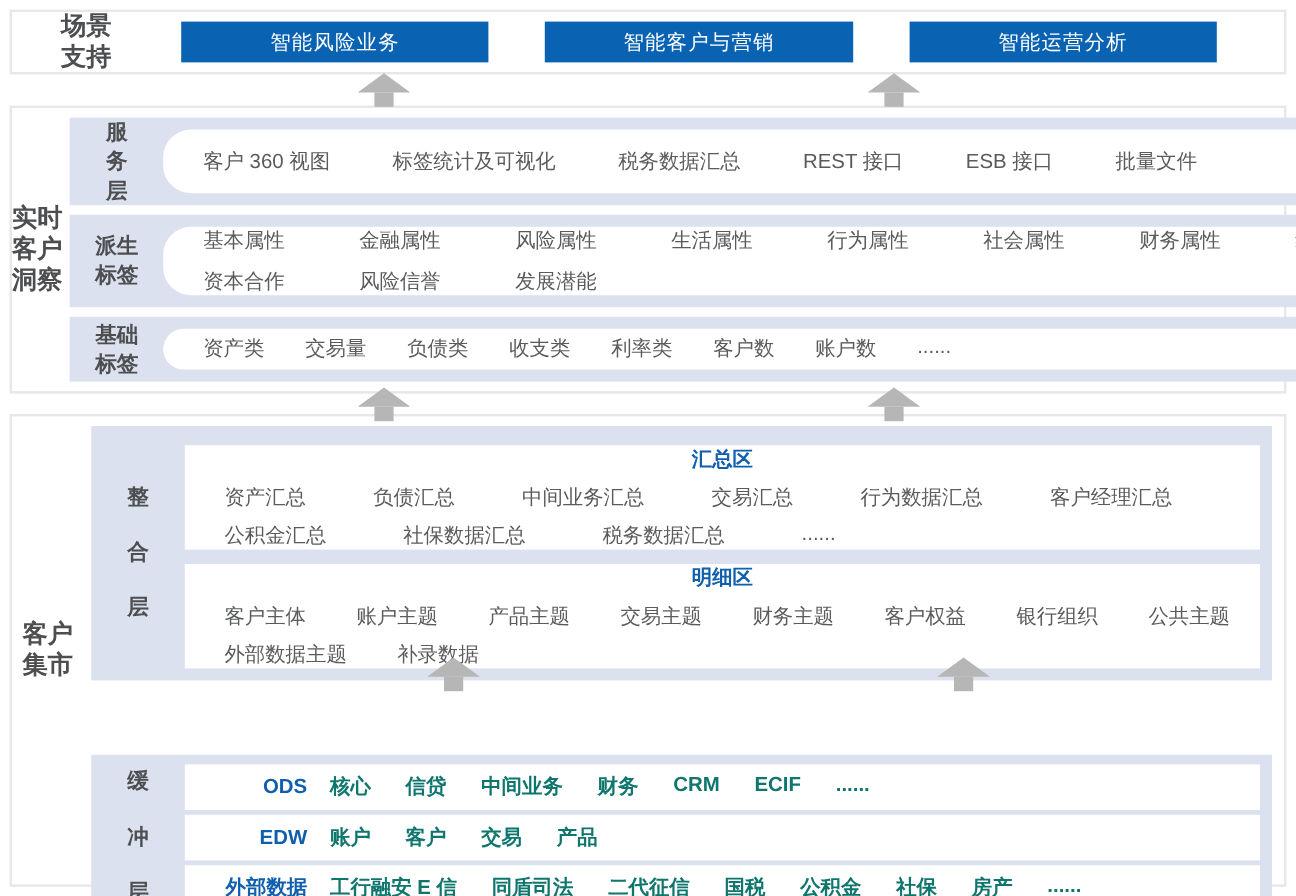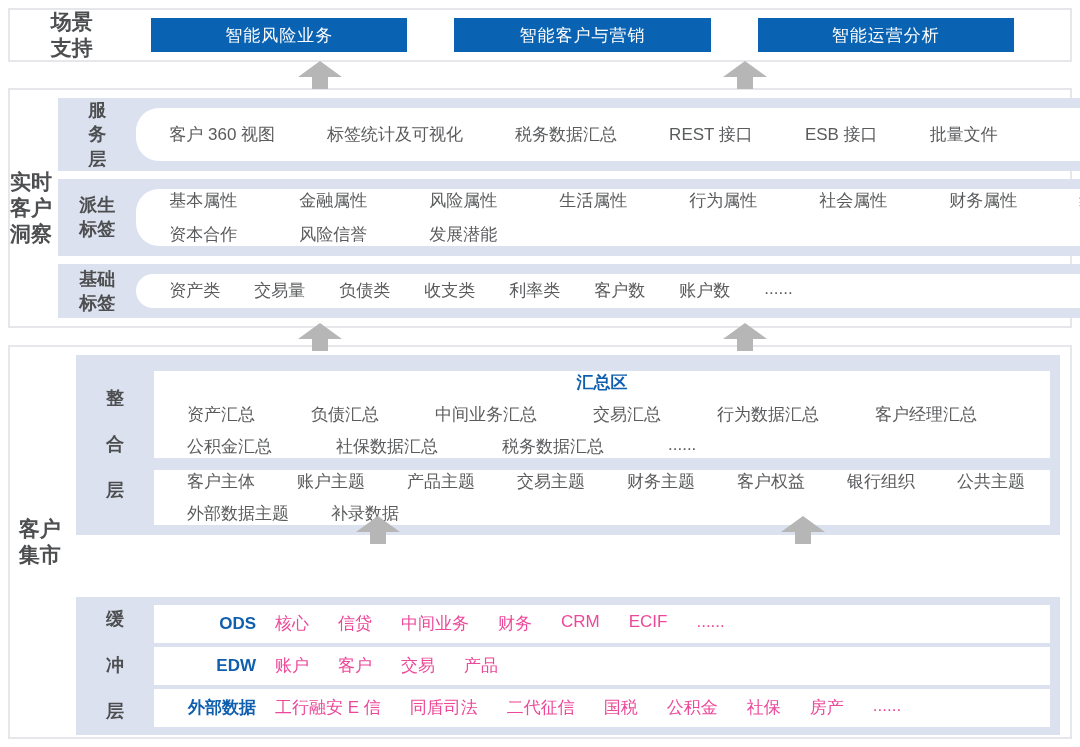--- a/index.html
+++ b/index.html
@@ -88,21 +88,21 @@
     justify-content:center; gap:9px;
   }
   .zone-title {
     text-align:center; color:#0f5fae; font-weight:bold; font-size:17px;
   }
   
   .buffer { background:#dbe1ef; display:flex; flex:1;margin-top:46px; }
   .buf-content { flex:1; display:flex; flex-direction:column; gap:4px; margin:8px 10px 8px 0; }
   .buf-row { background:#fff; flex:1; display:flex; align-items:center; font-size:17px; white-space:nowrap; }
   .buf-name { width:102px; text-align:right; color:#0f5fae; font-weight:bold; flex:none; }
-  .buf-items { display:flex; gap:29px; margin-left:19px; color:#ec4899; }
+  .buf-items { display:flex; gap:29px; margin-left:19px; color:#0f766e;font-weight:bold; }
 </style>
 </head>
 <body>
 
 <div class="band">
   <div class="side-label">
     <span>场景支持</span>
   </div>
   <div class="band-buttons">
 
@@ -220,20 +220,21 @@
           <div class="line g-summary2">
 
           <span>公积金汇总</span>
               <span>社保数据汇总</span>
               <span>税务数据汇总</span>
               <span>......</span>
             </div>
         </div>
 
         <div class="zone">
+          <div class="zone-title">明细区</div>
           <div class="line g-detail">
 
           <span>客户主体</span>
               <span>账户主题</span>
               <span>产品主题</span>
               <span>交易主题</span>
               <span>财务主题</span>
               <span>客户权益</span>
               <span>银行组织</span>
               <span>公共主题</span>

